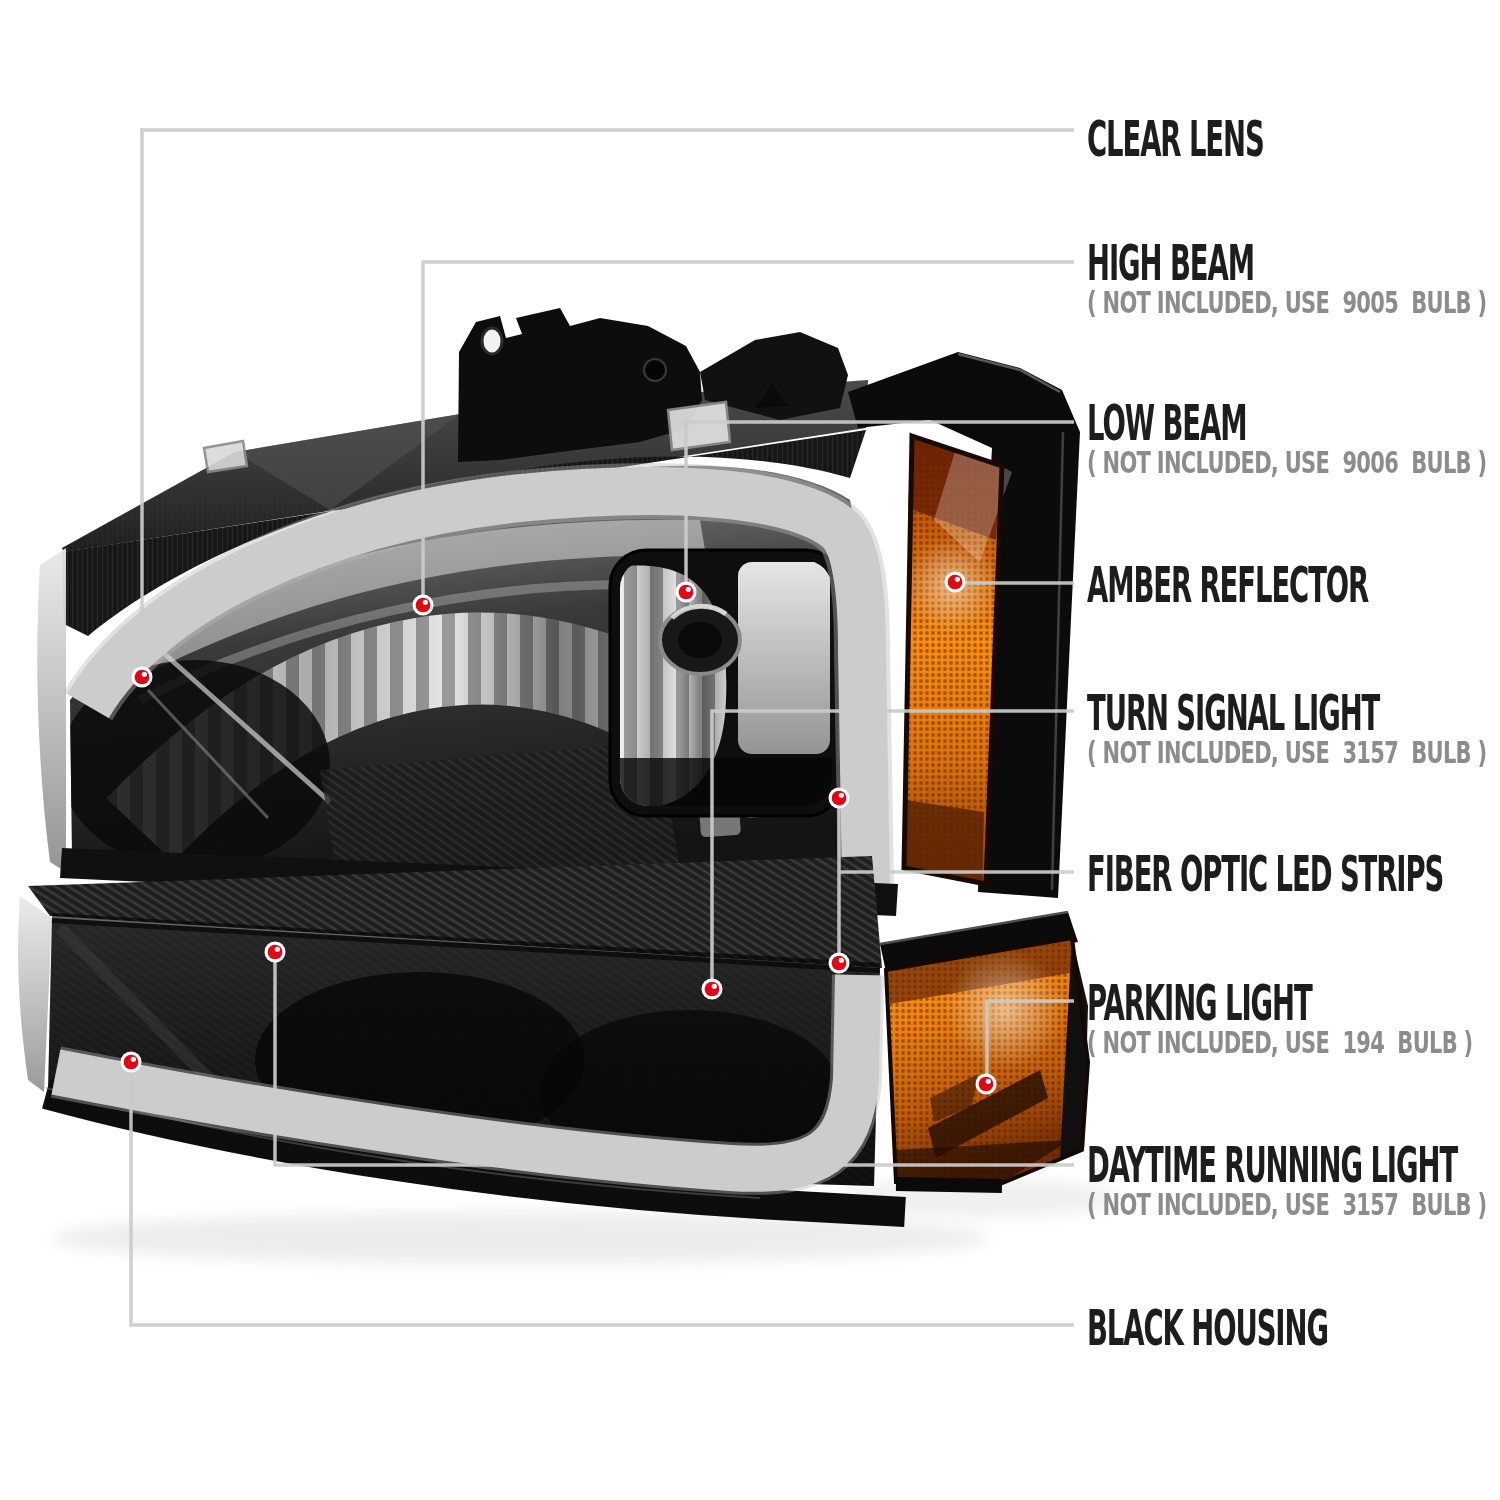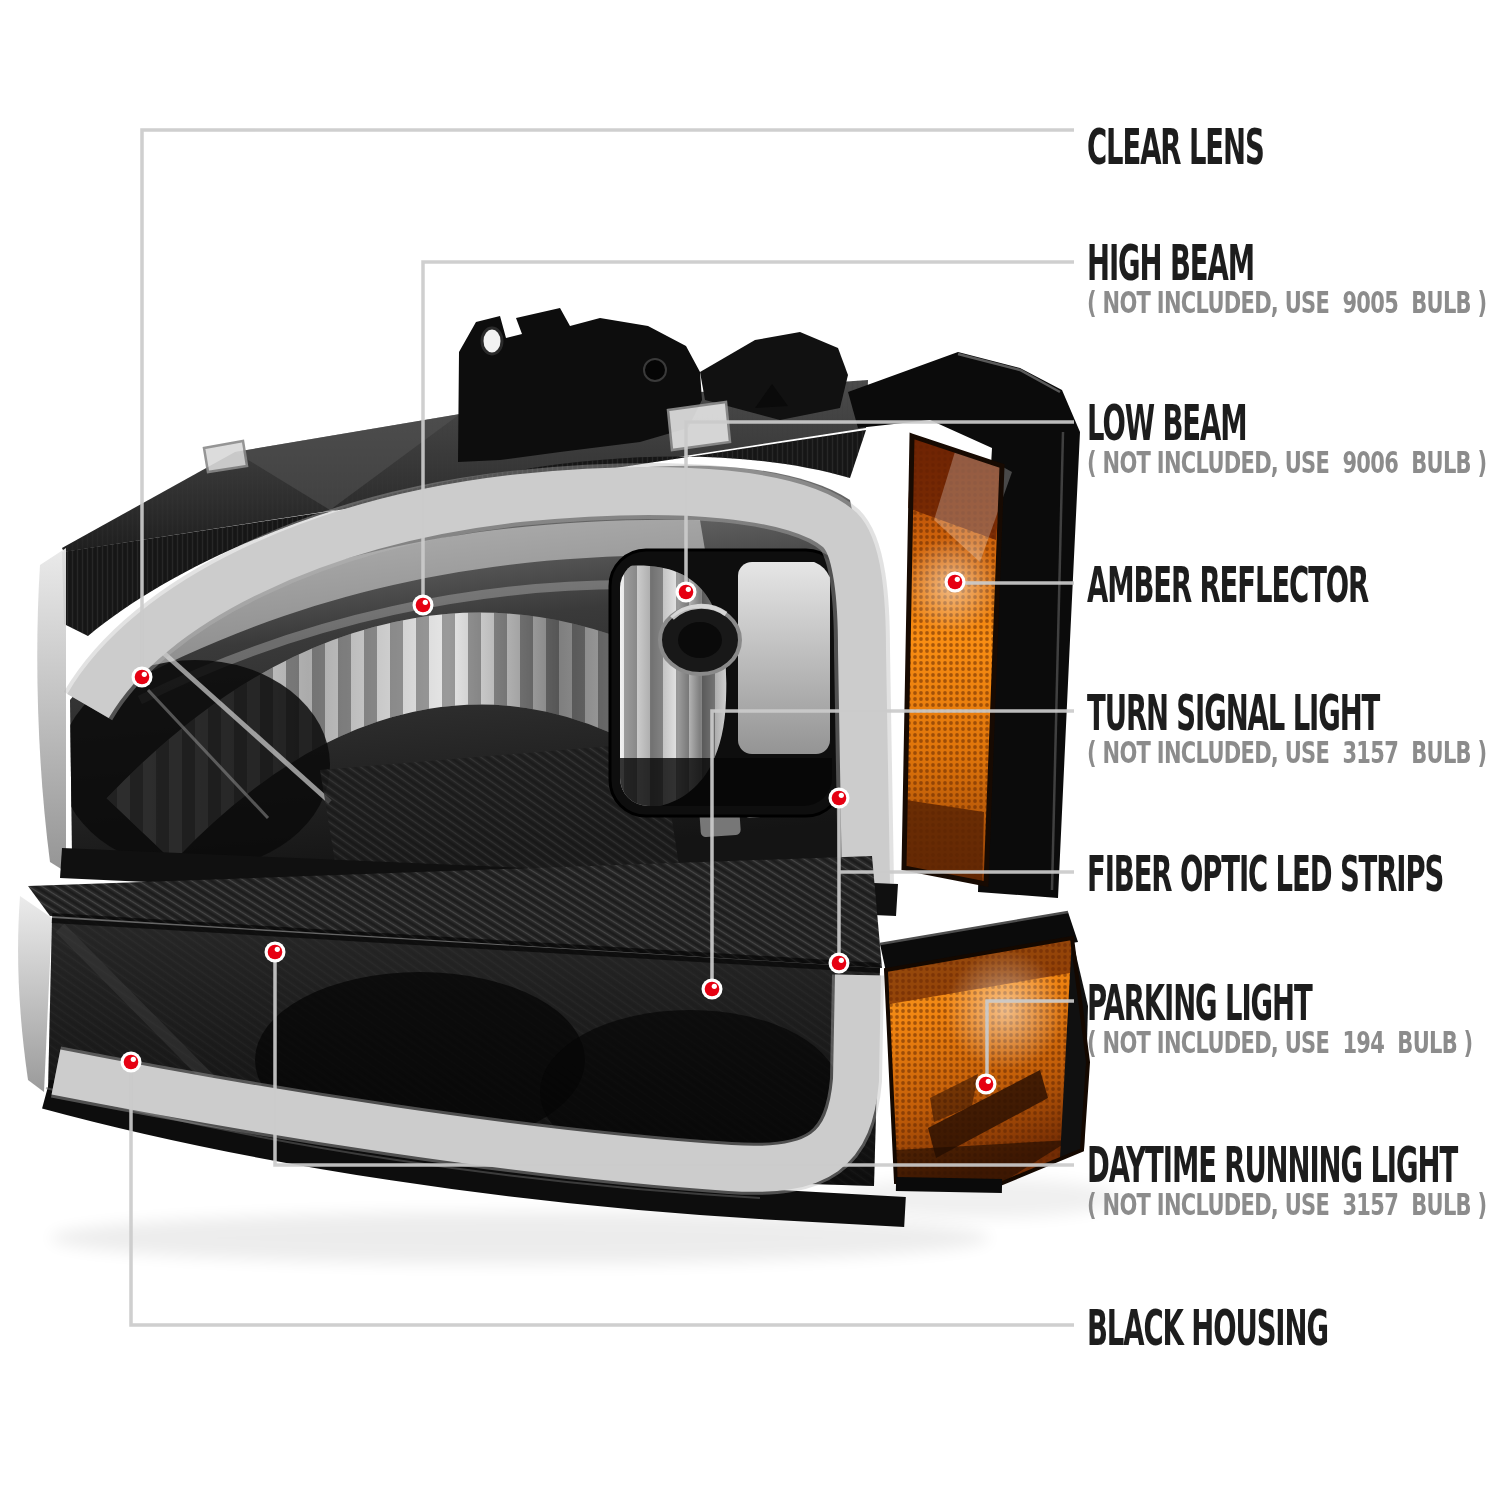--- a/index.html
+++ b/index.html
@@ -285,21 +285,21 @@
           <circle cx="2.3" cy="-2.7" r="2.6" fill="#fff"></circle>
         </g>
     <g transform="translate(131,1062)">
       <circle r="10.5" fill="#fff"></circle>
           <circle r="7.3" fill="#e60012"></circle>
           <circle cx="2.3" cy="-2.7" r="2.6" fill="#fff"></circle>
         </g>
   </g>
 </svg>
 
-<div class="callout" style="top:124px">
+<div class="callout" style="top:116px">
   <div class="c-title">CLEAR LENS</div>
 </div>
 <div class="callout" style="top:240px">
   <div class="c-title">HIGH BEAM</div>
   <div class="c-sub">( NOT INCLUDED, USE  9005  BULB )</div>
 </div>
 <div class="callout" style="top:400px">
   <div class="c-title">LOW BEAM</div>
   <div class="c-sub">( NOT INCLUDED, USE  9006  BULB )</div>
 </div>

